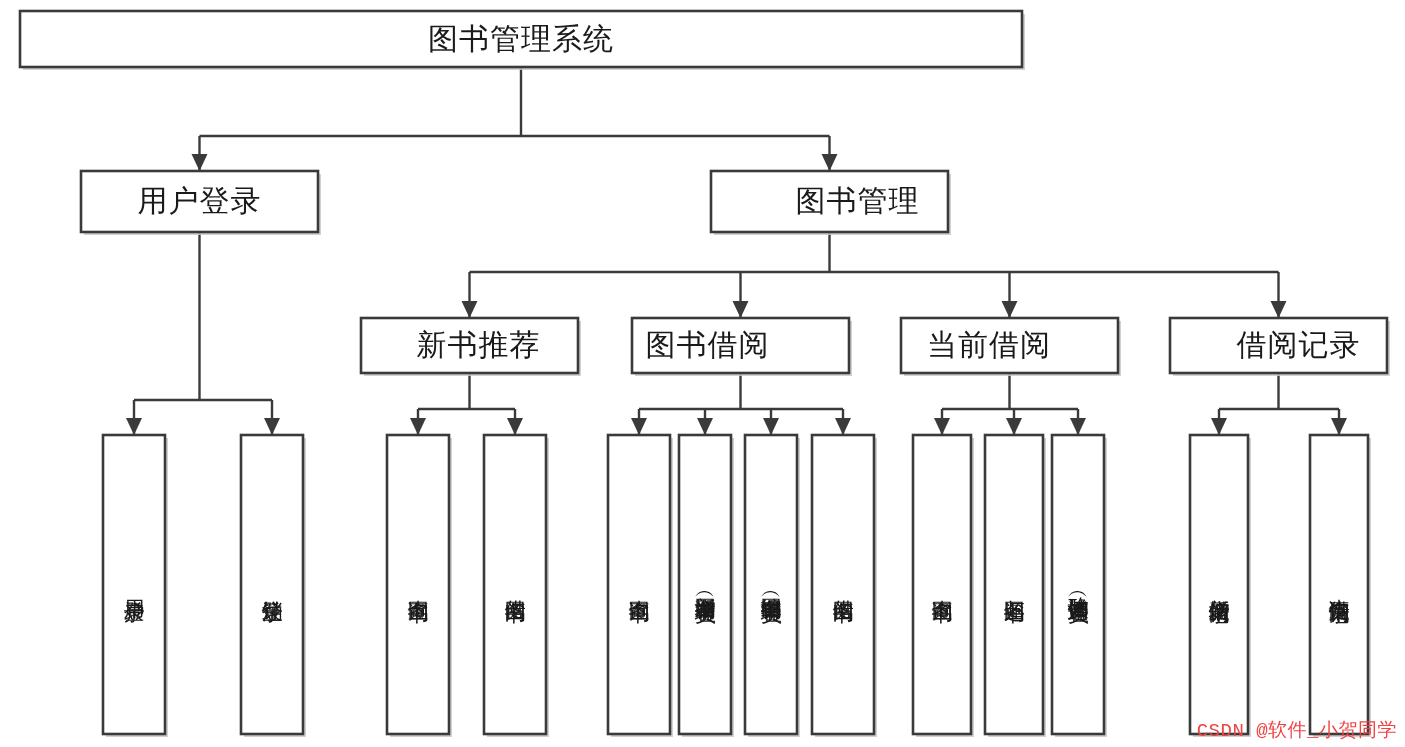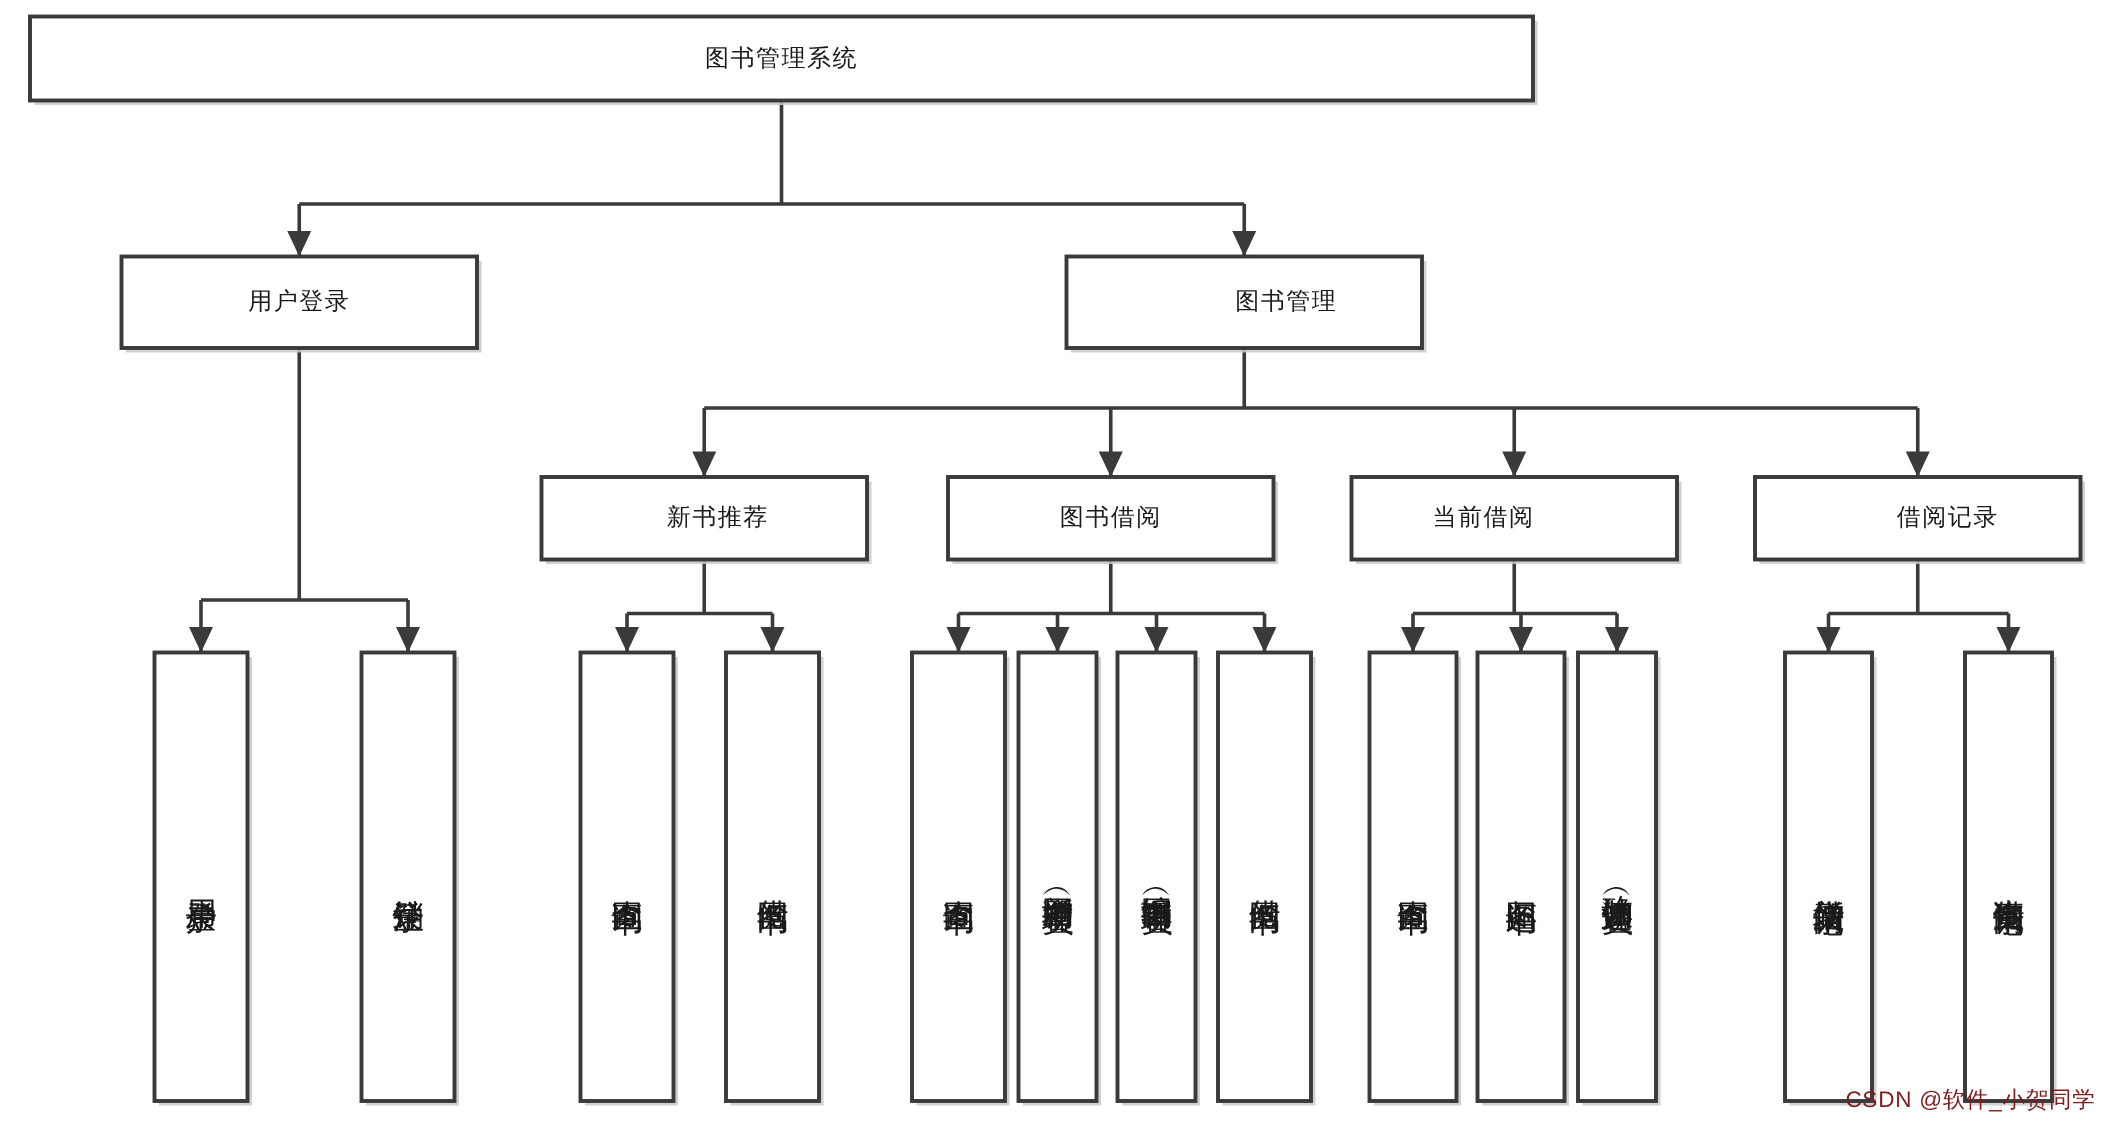--- a/index.html
+++ b/index.html
@@ -61,33 +61,33 @@
     white-space: nowrap;
     pointer-events: none;
     text-align: center;
   }
   .hlabel-wrap {
     position: absolute;
     display: flex;
     align-items: center;
     justify-content: center;
     font-family: "DejaVu Sans", "Liberation Sans", sans-serif;
-    font-size: 16px;
+    font-size: 30px;
     color: #1a1a1a;
     letter-spacing: 1px;
     white-space: nowrap;
     pointer-events: none;
   }
   .watermark {
     position: absolute;
     right: 8px;
     bottom: 4px;
-    font-family: Liberation Sans, sans-serif;
-    font-size: 15px;
-    color: #7f1d1d;
+    font-family: Liberation Mono, monospace;
+    font-size: 19px;
+    color: #ef4444;
     letter-spacing: 0.5px;
     white-space: nowrap;
     user-select: none;
   }
 </style>
 </head>
 <body>
 
 <div id="diagram-root">
   <svg id="tree-svg" viewBox="0 0 1405 747">
@@ -186,21 +186,21 @@
         <rect x="1190" y="435" width="58" height="299" class="node-box"></rect>
         <rect x="1313" y="438" width="58" height="299" class="node-shadow"></rect>
         <rect x="1310" y="435" width="58" height="299" class="node-box"></rect>
       </g>
   </svg>
   <div id="labels-layer">
       <div class="hlabel-wrap" style="left: 20px; top: 11px; width: 1002px; height: 56px;">图书管理系统</div>
       <div class="hlabel-wrap" style="left: 81px; top: 171px; width: 237px; height: 61px;">用户登录</div>
       <div class="hlabel-wrap" style="left: 711px; top: 171px; width: 237px; height: 61px; padding-left: 28px;">图书管理</div>
       <div class="hlabel-wrap" style="left: 361px; top: 318px; width: 235px; height: 55px; font-family: Liberation Mono, monospace;">新书推荐</div>
-      <div class="hlabel-wrap" style="left: 632px; top: 318px; width: 217px; height: 55px;">图书借阅</div>
+      <div class="hlabel-wrap" style="left: 599px; top: 318px; width: 217px; height: 55px;">图书借阅</div>
       <div class="hlabel-wrap" style="left: 901px; top: 318px; width: 176px; height: 55px;">当前借阅</div>
       <div class="hlabel-wrap" style="left: 1170px; top: 318px; width: 257px; height: 55px;">借阅记录</div>
       <div class="vlabel-wrap" style="left: 103px; top: 435px; width: 62px; height: 299px;">用户登录</div>
       <div class="vlabel-wrap" style="left: 241px; top: 435px; width: 62px; height: 299px;">注销登录</div>
       <div class="vlabel-wrap" style="left: 387px; top: 435px; width: 62px; height: 299px;">查询图书</div>
       <div class="vlabel-wrap" style="left: 484px; top: 435px; width: 62px; height: 299px;">借阅图书</div>
       <div class="vlabel-wrap" style="left: 608px; top: 435px; width: 62px; height: 299px;">查询图书</div>
       <div class="vlabel-wrap" style="left: 679px; top: 435px; width: 52px; height: 299px;">新增图书（管理员）</div>
       <div class="vlabel-wrap" style="left: 745px; top: 435px; width: 52px; height: 299px;">编辑图书（管理员）</div>
       <div class="vlabel-wrap" style="left: 812px; top: 435px; width: 62px; height: 299px;">借阅图书</div>

